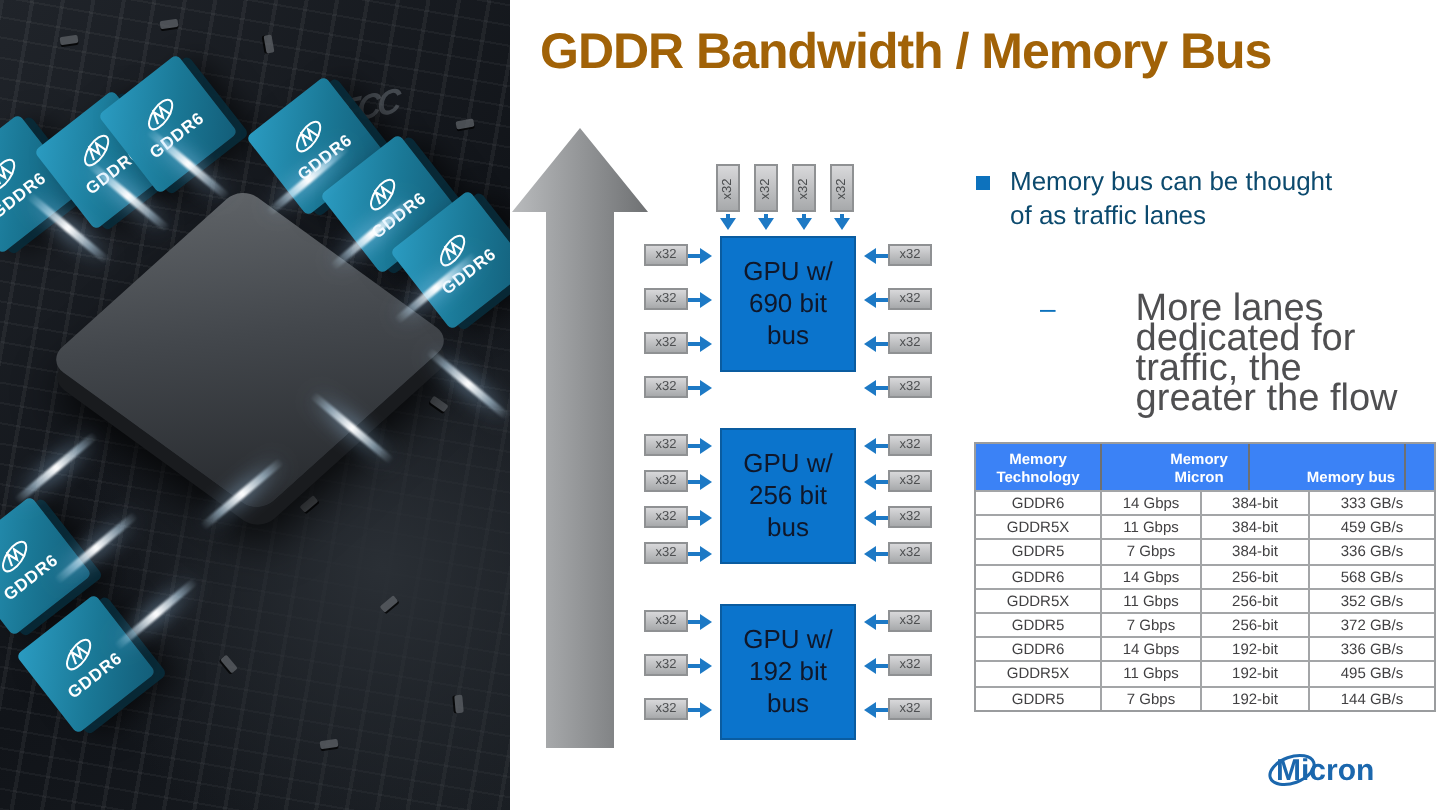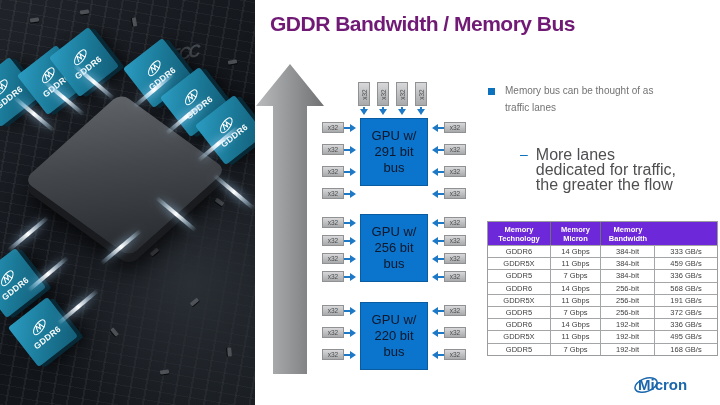--- a/index.html
+++ b/index.html
@@ -38,22 +38,22 @@
   }
   .mchip-label { font-size:8.5px; font-weight:bold; letter-spacing:.4px; margin-top:2px; }
   .streak {
     position:absolute; width:52px; height:4px; border-radius:2px;
     background:linear-gradient(90deg, rgba(255,255,255,0), rgba(205,235,255,.5) 22%, #ffffff 50%, rgba(205,235,255,.5) 78%, rgba(255,255,255,0));
     filter:blur(.5px) drop-shadow(0 0 5px rgba(170,215,255,.95));
   }
 
   
   .title {
-    position:absolute; left:270px; top:12px; font-size:21px; font-weight:bold;
-    color:#701a75; letter-spacing:-.5px; white-space:nowrap;
+    position:absolute; left:270px; top:12px; font-size:25px; font-weight:bold;
+    color:#a16207; letter-spacing:-.5px; white-space:nowrap;
   }
 
   
   .big-arrow { position:absolute; left:256px; top:64px; }
 
   
   .cluster { position:absolute; width:144px; }
   .c1 { left:322px; top:82px;  height:126px; }
   .c2 { left:322px; top:214px; height:70px; }
   .c3 { left:322px; top:302px; height:70px; }
@@ -82,28 +82,28 @@
   .conn-r { width:10px; height:2px; background:#1d79c5; position:relative; margin-right:6px; }
   .conn-r::after { content:""; position:absolute; right:-6px; top:-3px; border:4px solid transparent; border-left:6px solid #1d79c5; }
   .conn-l { width:10px; height:2px; background:#1d79c5; position:relative; margin-left:6px; }
   .conn-l::before { content:""; position:absolute; left:-6px; top:-3px; border:4px solid transparent; border-right:6px solid #1d79c5; }
   .conn-d { width:2px; height:6px; background:#1d79c5; position:relative; margin-top:1px; margin-bottom:5px; }
   .conn-d::after { content:""; position:absolute; left:-3px; bottom:-6px; border:4px solid transparent; border-top:6px solid #1d79c5; }
 
   
   .bullet-main { position:absolute; left:488px; top:82px; display:flex; }
   .sq { width:7px; height:7px; background:#0d72bd; margin:6px 10px 0 0; flex:none; }
-  .bullet-main-text { font-size:10px; line-height:17px; color:#737373; width:162px; }
+  .bullet-main-text { font-size:13px; line-height:17px; color:#0c4a6e; width:162px; }
   .bullet-sub { position:absolute; left:520px; top:147px; display:flex; }
   .dash { color:#0d72bd; font-size:14px; line-height:15px; margin-right:8px; flex:none; }
-  .bullet-sub-text { font-size:16px; line-height:15px; color:#4f4f51; width:142px; }
+  .bullet-sub-text { font-size:19px; line-height:15px; color:#4f4f51; width:142px;margin-left:32px; }
 
   
   .mtable { position:absolute; left:487px; top:221px; width:231px; border:1px solid #9a9c9e; background:#fff; }
-  .thead { display:grid; grid-template-columns:63px 50px 54px 62px; background:#6d28d9; height:23px; }
+  .thead { display:grid; grid-template-columns:63px 50px 54px 62px; background:#3b82f6; height:23px;gap:24px; }
   .th {
     color:#fff; font-size:7.5px; font-weight:bold; line-height:8.5px; text-align:center;
     display:flex; align-items:flex-end; justify-content:center; padding:2px 1px;
     border-right:1px solid #6e7072;
   }
   .th:last-child { border-right:none; }
   .trow { display:grid; grid-template-columns:63px 50px 54px 62px; height:12.2px; border-top:1px solid #a3a5a7; }
   .td {
     font-size:7.5px; color:#414042; display:flex; align-items:center; justify-content:center;
     border-right:1px solid #a3a5a7;
@@ -257,21 +257,21 @@
           <span class="xchip">x32</span>
           <span class="conn-r"></span>
         </div>
       <div class="lrow">
           <span class="xchip">x32</span>
           <span class="conn-r"></span>
         </div>
     </div>
     <div class="gpubox">
       <div>GPU w/</div>
-      <div>291 bit</div>
+      <div>690 bit</div>
       <div>bus</div>
     </div>
     <div class="colR">
       <div class="rrow">
           <span class="conn-l"></span>
           <span class="xchip">x32</span>
         </div>
       <div class="rrow">
           <span class="conn-l"></span>
           <span class="xchip">x32</span>
@@ -341,21 +341,21 @@
           <span class="xchip">x32</span>
           <span class="conn-r"></span>
         </div>
       <div class="lrow">
           <span class="xchip">x32</span>
           <span class="conn-r"></span>
         </div>
     </div>
     <div class="gpubox">
       <div>GPU w/</div>
-      <div>220 bit</div>
+      <div>192 bit</div>
       <div>bus</div>
     </div>
     <div class="colR">
       <div class="rrow">
           <span class="conn-l"></span>
           <span class="xchip">x32</span>
         </div>
       <div class="rrow">
           <span class="conn-l"></span>
           <span class="xchip">x32</span>
@@ -373,20 +373,21 @@
   </div>
   <div class="bullet-sub">
     <span class="dash">–</span>
     <div class="bullet-sub-text">More lanes dedicated for traffic, the greater the flow</div>
   </div>
 
   <div class="mtable">
     <div class="thead">
       <div class="th">Memory Technology</div>
       <div class="th">Memory Micron</div>
+      <div class="th">Memory bus</div>
       <div class="th">Memory Bandwidth</div>
     </div>
     <div class="trow">
       <div class="td">GDDR6</div>
       <div class="td">14 Gbps</div>
       <div class="td">384-bit</div>
       <div class="td">333 GB/s</div>
     </div>
     <div class="trow">
       <div class="td">GDDR5X</div>
@@ -403,21 +404,21 @@
     <div class="trow">
       <div class="td">GDDR6</div>
       <div class="td">14 Gbps</div>
       <div class="td">256-bit</div>
       <div class="td">568 GB/s</div>
     </div>
     <div class="trow">
       <div class="td">GDDR5X</div>
       <div class="td">11 Gbps</div>
       <div class="td">256-bit</div>
-      <div class="td">191 GB/s</div>
+      <div class="td">352 GB/s</div>
     </div>
     <div class="trow">
       <div class="td">GDDR5</div>
       <div class="td">7 Gbps</div>
       <div class="td">256-bit</div>
       <div class="td">372 GB/s</div>
     </div>
     <div class="trow">
       <div class="td">GDDR6</div>
       <div class="td">14 Gbps</div>
@@ -427,21 +428,21 @@
     <div class="trow">
       <div class="td">GDDR5X</div>
       <div class="td">11 Gbps</div>
       <div class="td">192-bit</div>
       <div class="td">495 GB/s</div>
     </div>
     <div class="trow">
       <div class="td">GDDR5</div>
       <div class="td">7 Gbps</div>
       <div class="td">192-bit</div>
-      <div class="td">168 GB/s</div>
+      <div class="td">144 GB/s</div>
     </div>
   </div>
 
   <svg class="micron-logo" width="80" height="28" viewBox="0 0 80 28">
     <ellipse cx="12" cy="14" rx="11.5" ry="6.5" fill="none" stroke="#1b67ad" stroke-width="1.5" transform="rotate(-20 12 14)"></ellipse>
     <text x="4" y="19" font-size="15" font-weight="bold" fill="#1b67ad" font-family="Liberation Sans, sans-serif">Micron</text>
   </svg>
 
 </div>
 

